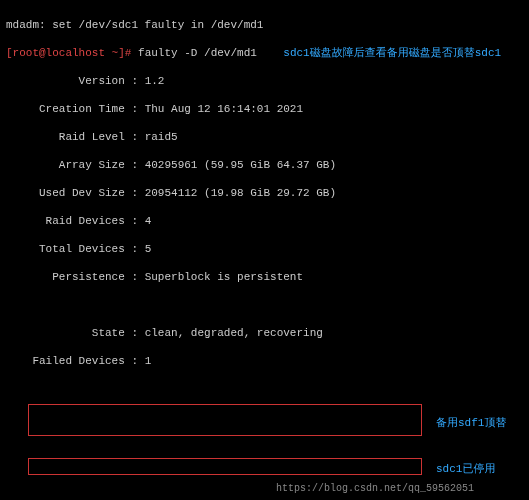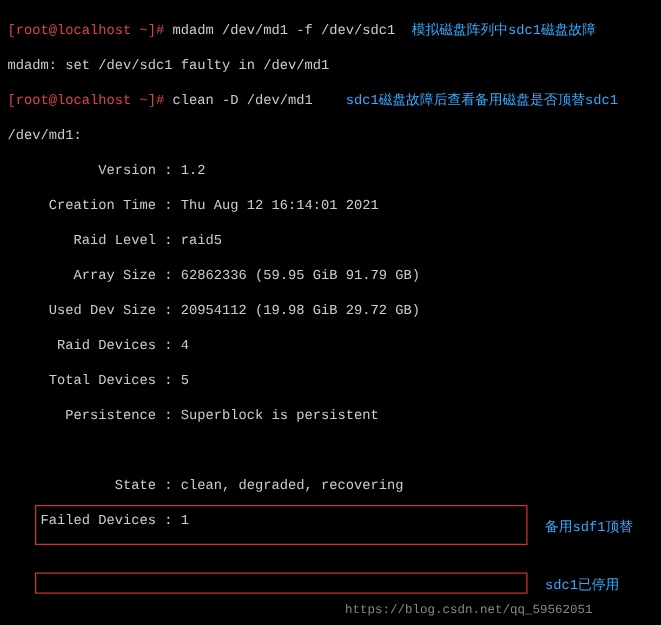--- a/index.html
+++ b/index.html
@@ -8,28 +8,26 @@
 .blue{color:#3af}
 .white{color:#ccc}
 .row{display:block}
 .box-red{border:1px solid #c33;position:absolute}
 .watermark{position:absolute;color:#888;font-size:10px}
 </style>
 </head>
 <body>
 
 <div class="term">
-<span class="row"><span class="red">[root@localhost ~]</span><span class="red">#</span> <span class="white">mdadm /dev/md1 -f /dev/sdc1</span>  <span class="blue">模拟磁盘阵列中sdc1磁盘故障</span></span>
 <span class="row white">mdadm: set /dev/sdc1 faulty in /dev/md1</span>
-<span class="row"><span class="red">[root@localhost ~]</span><span class="red">#</span> <span class="white">clean -D /dev/md1</span>    <span class="blue">sdc1磁盘故障后查看备用磁盘是否顶替sdc1</span></span>
-<span class="row white">/dev/md1:</span>
+<span class="row"><span class="red">[root@localhost ~]</span><span class="red">#</span> <span class="white">faulty -D /dev/md1</span>    <span class="blue">sdc1磁盘故障后查看备用磁盘是否顶替sdc1</span></span>
 <span class="row white">           Version : <span>1.2</span></span>
 <span class="row white">     Creation Time : <span>Thu Aug 12 16:14:01 2021</span></span>
 <span class="row white">        Raid Level : <span>raid5</span></span>
-<span class="row white">        Array Size : <span>62862336 (59.95 GiB 91.79 GB)</span></span>
+<span class="row white">        Array Size : <span>40295961 (59.95 GiB 64.37 GB)</span></span>
 <span class="row white">     Used Dev Size : <span>20954112 (19.98 GiB 29.72 GB)</span></span>
 <span class="row white">      Raid Devices : <span>4</span></span>
 <span class="row white">     Total Devices : <span>5</span></span>
 <span class="row white">       Persistence : <span>Superblock is persistent</span></span>
 <span class="row white"> </span>
 <span class="row white">             State : <span>clean, degraded, recovering</span></span>
 <span class="row white">    Failed Devices : <span>1</span></span>
 
 
 

